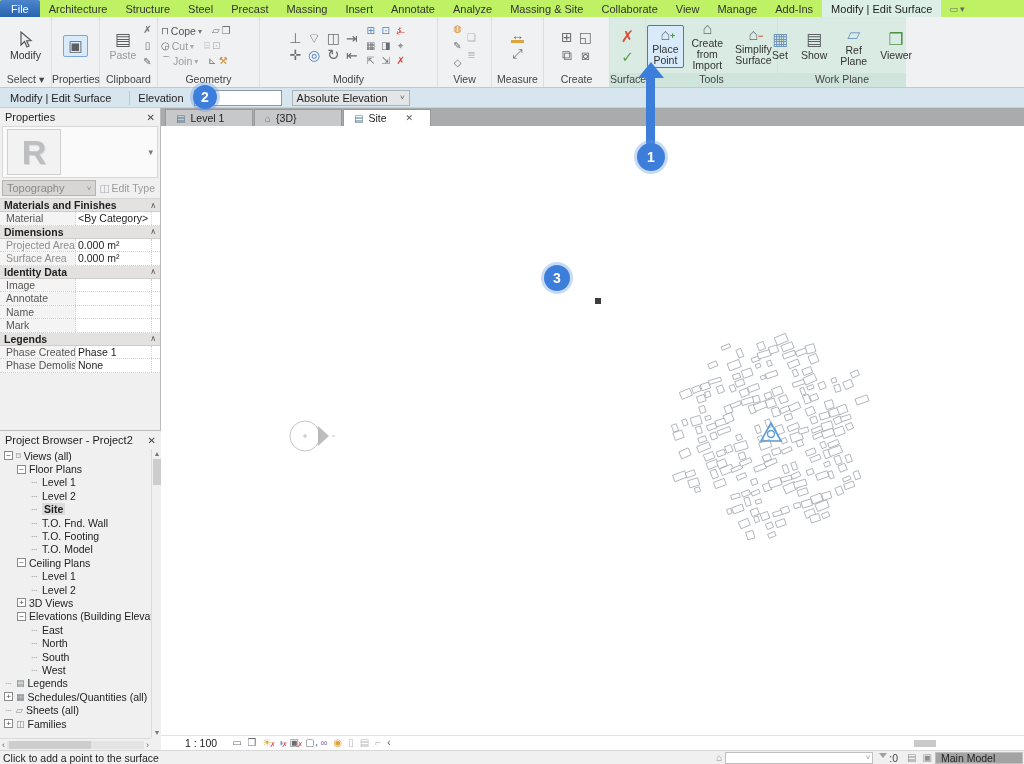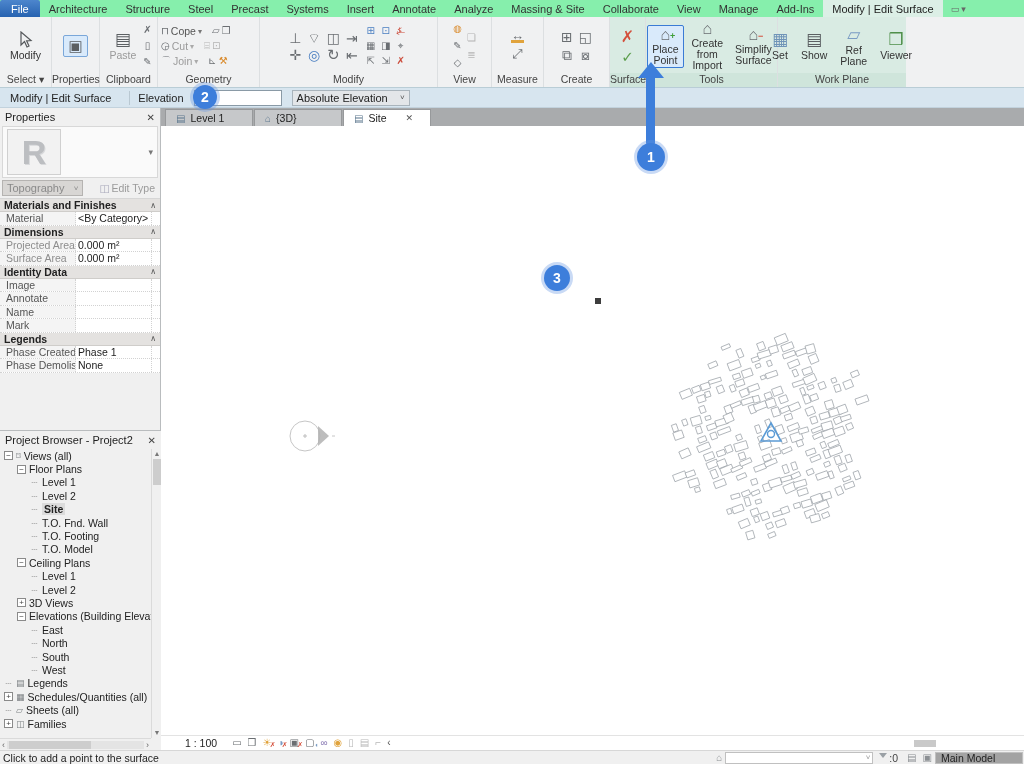--- a/index.html
+++ b/index.html
@@ -1,21 +1,21 @@
 <!DOCTYPE html>
 <html><head>
 <meta charset="utf-8">
 <style>
   * { margin:0; padding:0; box-sizing:border-box; }
   html,body { width:1024px; height:764px; overflow:hidden; }
   body { font-family:"Liberation Sans","DejaVu Sans",sans-serif; font-size:11px; color:#333; background:#fff; position:relative; }
   #app { position:absolute; inset:0; background:#fff; }
 
   
-  .tab-row { position:absolute; top:0; left:0; right:0; height:17px; background:#86efac; display:flex; align-items:stretch; }
+  .tab-row { position:absolute; top:0; left:0; right:0; height:17px; background:#bef264; display:flex; align-items:stretch; }
   .rtab { padding:1px 9px 0 9px; display:flex; align-items:center; font-size:11px; color:#333; cursor:default; white-space:nowrap; }
   .rtab.file { background:linear-gradient(#4d86cd,#2763b0); color:#fff; border-radius:2px 2px 0 0; padding:1px 11px; }
   .rtab.active { background:#dcefe6; color:#1d1d1d; }
   .ribbon-toggle { display:flex; align-items:center; gap:2px; padding:0 8px; color:#666; font-size:9px; }
 
   
   .ribbon { position:absolute; top:17px; left:0; right:0; height:71px; background:#f0f1f2; border-bottom:1px solid #b9cdd6; display:flex; }
   .panel { position:relative; height:70px; border-right:1px solid #dcdfe1; display:flex; flex-direction:column; }
   .panel .pbody { flex:1; display:flex; align-items:center; justify-content:center; gap:3px; padding:2px 3px 0 3px; }
   .panel .plabel { height:14px; text-align:center; font-size:10.5px; color:#444; line-height:13px; white-space:nowrap; }
@@ -41,21 +41,21 @@
   .ob-input { width:88px; height:16px; border:1px solid #8a9aa6; background:#fff; font-size:11px; padding:0 3px; font-family:inherit; }
   .ob-select { margin-left:10px; width:118px; height:16px; background:#e3e6e9; border:1px solid #a9b4bc; display:flex; align-items:center; justify-content:space-between; padding:0 4px; color:#222; }
 
   
   .left-panel { position:absolute; top:108px; left:0; width:161px; bottom:14px; background:#f0f0f0; border-right:1px solid #b9bcbe; }
   .pal-title { height:18px; display:flex; align-items:center; justify-content:space-between; padding:0 5px; font-size:11px; color:#222; background:#f0f0f0; }
   .pal-close { color:#444; font-size:10px; }
   .thumb-row { height:52px; display:flex; align-items:center; padding:1px 4px; gap:4px; background:#fafafa; border:1px solid #d8d8d8; margin:0 2px; }
   .thumb { width:54px; height:46px; background:#f2f2f2; border:1px solid #d0d0d0; display:flex; align-items:center; justify-content:center; font-size:34px; font-weight:bold; color:#bcbec1; text-shadow:1px 1px 0 #d8d9db; }
   .thumb-arrow { margin-left:auto; color:#777; font-size:9px; }
-  .typesel-row { height:20px; display:flex; align-items:center; gap:13px; padding:1px 2px; }
+  .typesel-row { height:20px; display:flex; align-items:center; gap:0; padding:1px 2px; }
   .typesel { flex:1; height:16px; background:#d8d6d4; border:1px solid #b5b3b1; color:#8a8a8a; display:flex; align-items:center; justify-content:space-between; padding:0 4px; }
   .edit-type { display:flex; align-items:center; gap:2px; color:#9a9a9a; font-size:10.5px; padding:0 3px; }
   .prop-grid { border-top:1px solid #d6d6d6; }
   .prow { display:flex; height:13.5px; border-bottom:1px dotted #d2d2d2; background:#fff; }
   .prow .pl { width:76px; padding:0 0 0 6px; color:#555; background:#f4f4f4; border-right:1px dotted #d2d2d2; overflow:hidden; white-space:nowrap; line-height:13px; font-size:10.5px; }
   .prow .pl.dim { color:#8d8d8d; }
   .prow .pv { flex:1; padding:0 2px; line-height:13px; font-size:10.5px; color:#222; border-right:1px dotted #d2d2d2; overflow:hidden; white-space:nowrap; }
   .prow .pe { width:8px; background:#fff; }
   .phead { display:flex; height:13px; background:#e4e2e0; border-bottom:1px solid #cfcdca; align-items:center; justify-content:space-between; padding:0 4px 0 4px; font-weight:bold; font-size:10.5px; color:#222; }
   .phead .chev { color:#555; font-size:8px; font-weight:normal; }
@@ -116,21 +116,21 @@
 <body>
 
 <div id="app">
 
   <div class="tab-row" id="tabRow">
       <div class="rtab file">File</div>
       <div class="rtab">Architecture</div>
       <div class="rtab">Structure</div>
       <div class="rtab">Steel</div>
       <div class="rtab">Precast</div>
-      <div class="rtab">Systems</div>
+      <div class="rtab">Massing</div>
       <div class="rtab">Insert</div>
       <div class="rtab">Annotate</div>
       <div class="rtab">Analyze</div>
       <div class="rtab">Massing &amp; Site</div>
       <div class="rtab">Collaborate</div>
       <div class="rtab">View</div>
       <div class="rtab">Manage</div>
       <div class="rtab">Add-Ins</div>
       <div class="rtab active">Modify | Edit Surface</div>
       <div class="ribbon-toggle">

